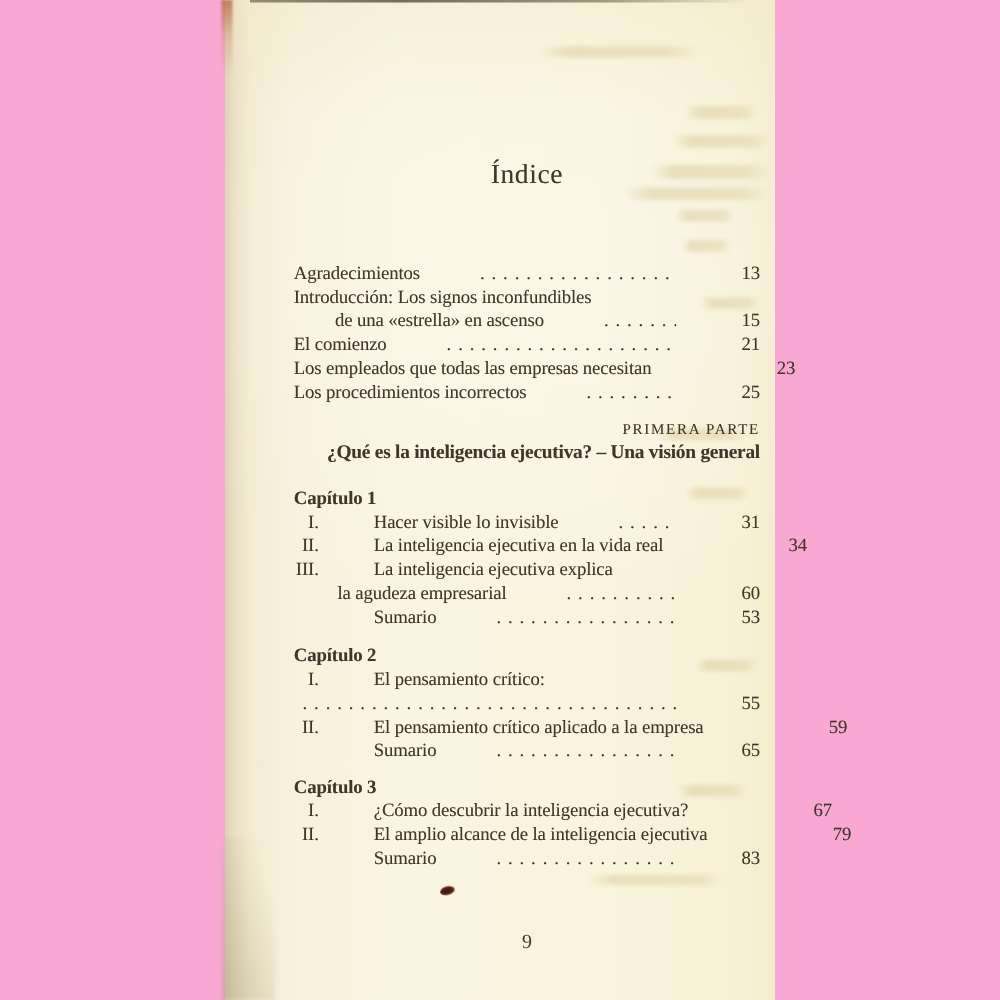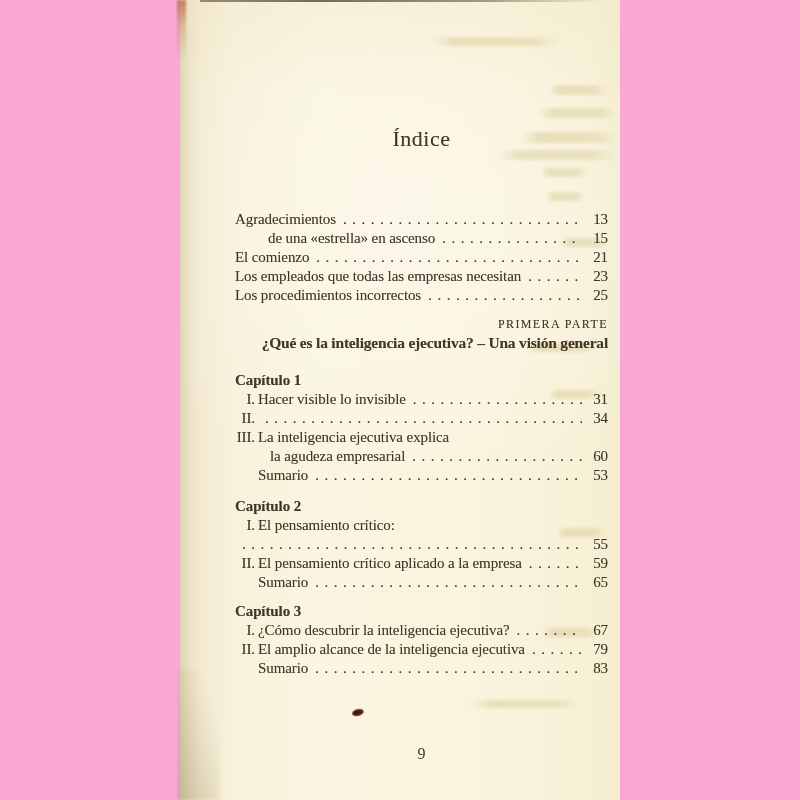--- a/index.html
+++ b/index.html
@@ -50,21 +50,21 @@
   
   .content{
     position:absolute;left:235px;top:126px;width:373px;
     font-size:15px;letter-spacing:-0.1px;line-height:19px;
     text-shadow:0 0 0.5px rgba(62,47,32,0.35);
   }
   .doc-title{
     text-align:center;font-size:22px;line-height:26px;letter-spacing:0.5px;
     margin:0 0 58px 0;font-weight:normal;
   }
-  .toc-line{display:flex;align-items:center;}
+  .toc-line{display:flex;align-items:center;gap:41px;}
   .toc-line .num{flex:none;width:20px;padding-right:3px;text-align:right;}
   .toc-line .txt{flex:none;white-space:nowrap;}
   .toc-line .txt.cont{margin-left:33px;}
   .toc-line .txt.cont2{margin-left:35px;}
   .toc-line .dots{
     flex:1 1 auto;min-width:0;overflow:hidden;white-space:nowrap;
     letter-spacing:5.5px;padding-left:7px;
   }
   .toc-line .pg{flex:none;width:26px;text-align:right;}
   .part-block{margin-top:12px;text-align:right;}
@@ -113,20 +113,23 @@
 
     <h1 class="doc-title">Índice</h1>
 
     <div>
       <div class="toc-line">
         <span class="txt">Agradecimientos</span>
         <span class="dots">..........................................................................................</span>
         <span class="pg">13</span>
       </div>
       <div class="toc-line">
+        <span class="txt">Introducción: Los signos inconfundibles</span>
+      </div>
+      <div class="toc-line">
         <span class="txt cont">de una «estrella» en ascenso</span>
         <span class="dots">..........................................................................................</span>
         <span class="pg">15</span>
       </div>
       <div class="toc-line">
         <span class="txt">El comienzo</span>
         <span class="dots">..........................................................................................</span>
         <span class="pg">21</span>
       </div>
       <div class="toc-line">
@@ -149,20 +152,21 @@
     <div class="chapter first">
       <div class="chapter-heading">Capítulo 1</div>
       <div class="toc-line">
         <span class="num">I.</span>
         <span class="txt">Hacer visible lo invisible</span>
         <span class="dots">..........................................................................................</span>
         <span class="pg">31</span>
       </div>
       <div class="toc-line">
         <span class="num">II.</span>
+        <span class="txt">La inteligencia ejecutiva en la vida real</span>
         <span class="dots">..........................................................................................</span>
         <span class="pg">34</span>
       </div>
       <div class="toc-line">
         <span class="num">III.</span>
         <span class="txt">La inteligencia ejecutiva explica</span>
       </div>
       <div class="toc-line">
         <span class="txt cont2">la agudeza empresarial</span>
         <span class="dots">..........................................................................................</span>

